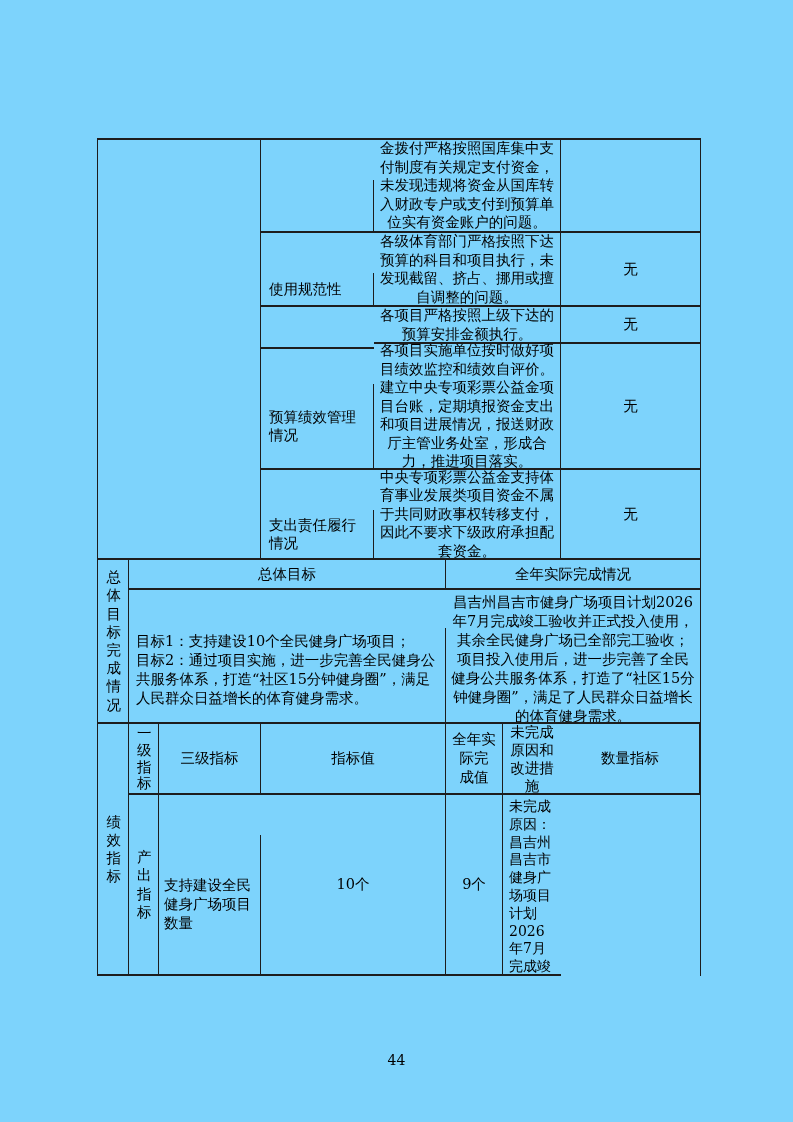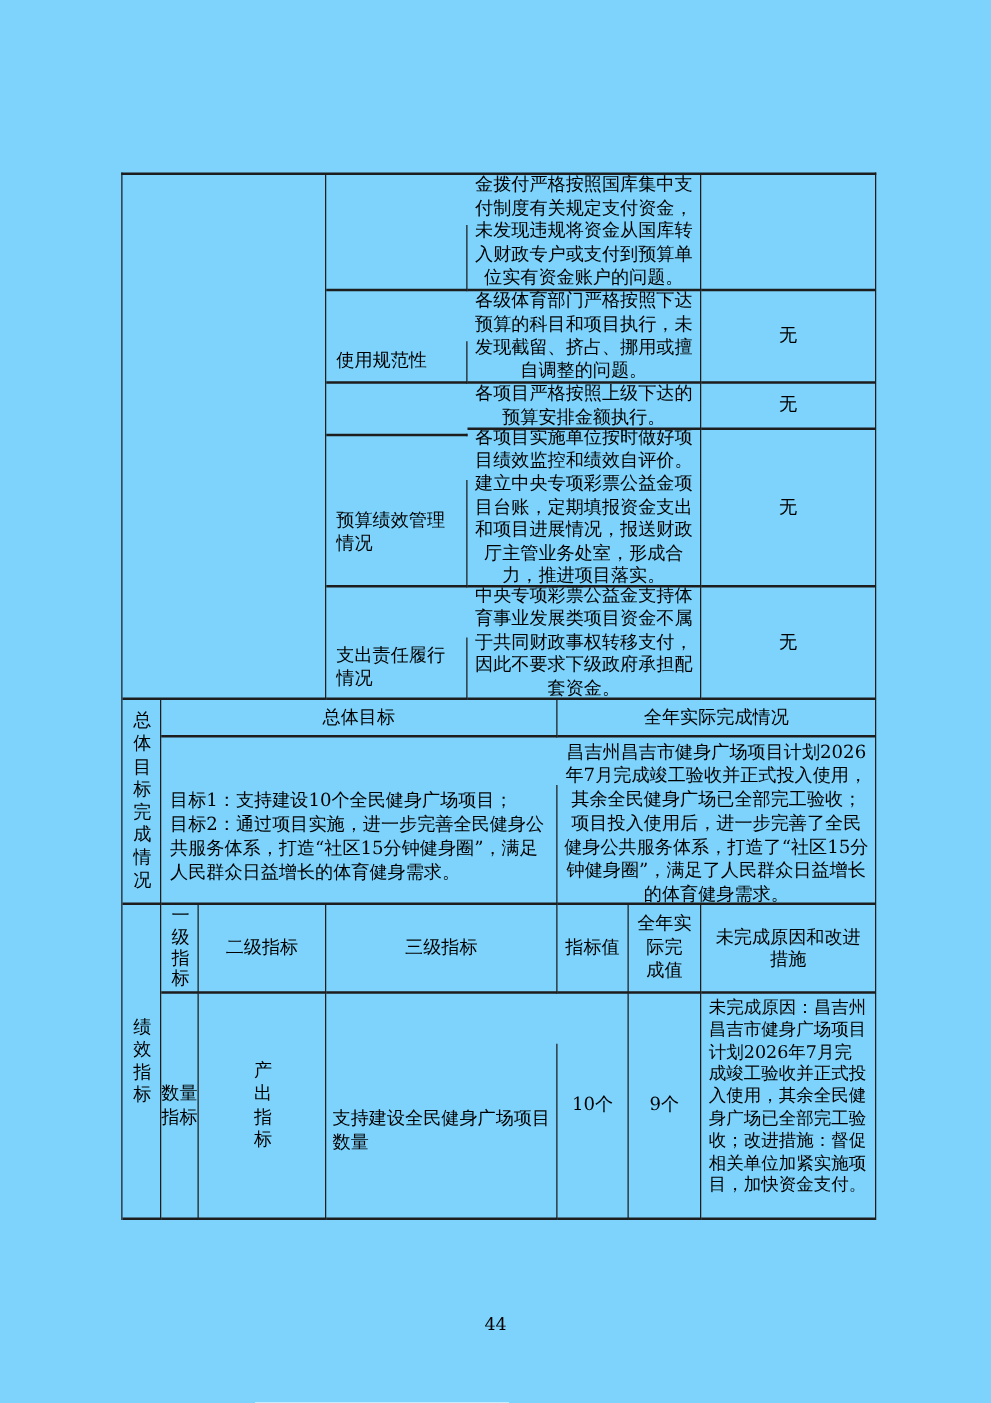--- a/index.html
+++ b/index.html
@@ -84,21 +84,20 @@
     </div>
 
     <div class="sec sec3">
       <div class="c span-rows vwrap">
         <span class="vtext">绩效指标</span>
       </div>
 
       <div class="c vwrap">
         <span class="vtext tight">一级指标</span>
       </div>
-      <div class="c flexc">二级指标</div>
       <div class="c flexc">三级指标</div>
       <div class="c flexc">指标值</div>
       <div class="c flexc pre3">全年实
 际完
 成值</div>
       <div class="c lastcol flexc descc hdr">未完成原因和改进措施</div>
 
       <div class="c flexc">数量指标</div>
       <div class="c vwrap">
         <span class="vtext">产出指标</span>

